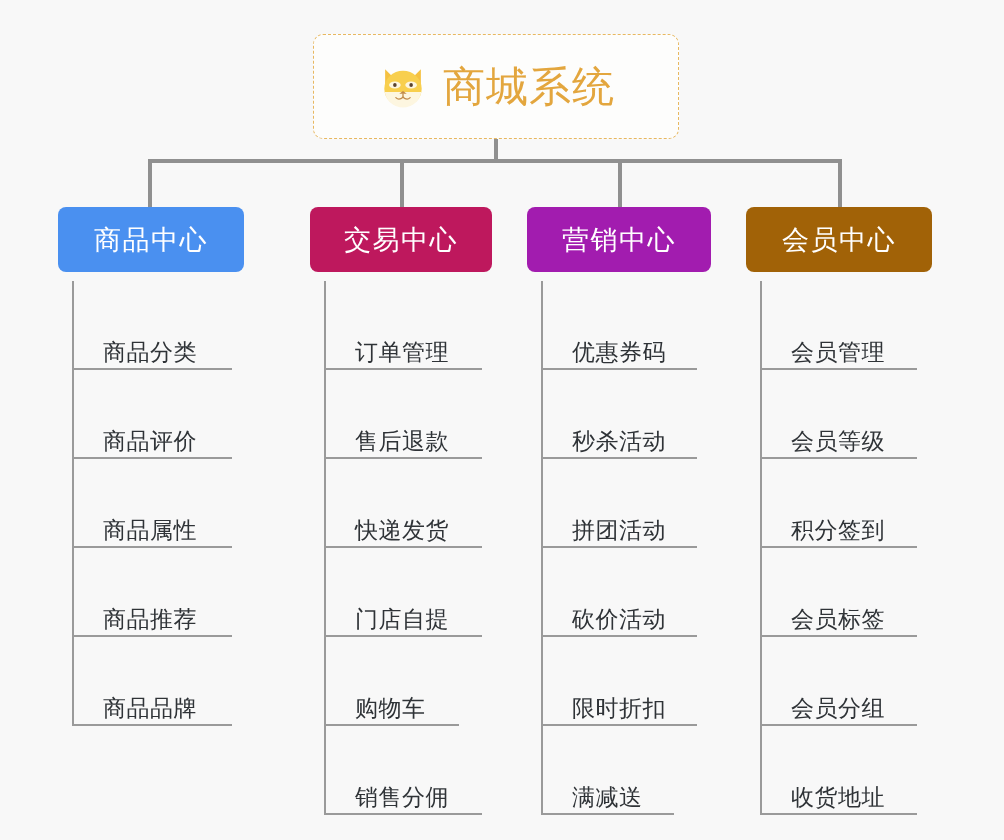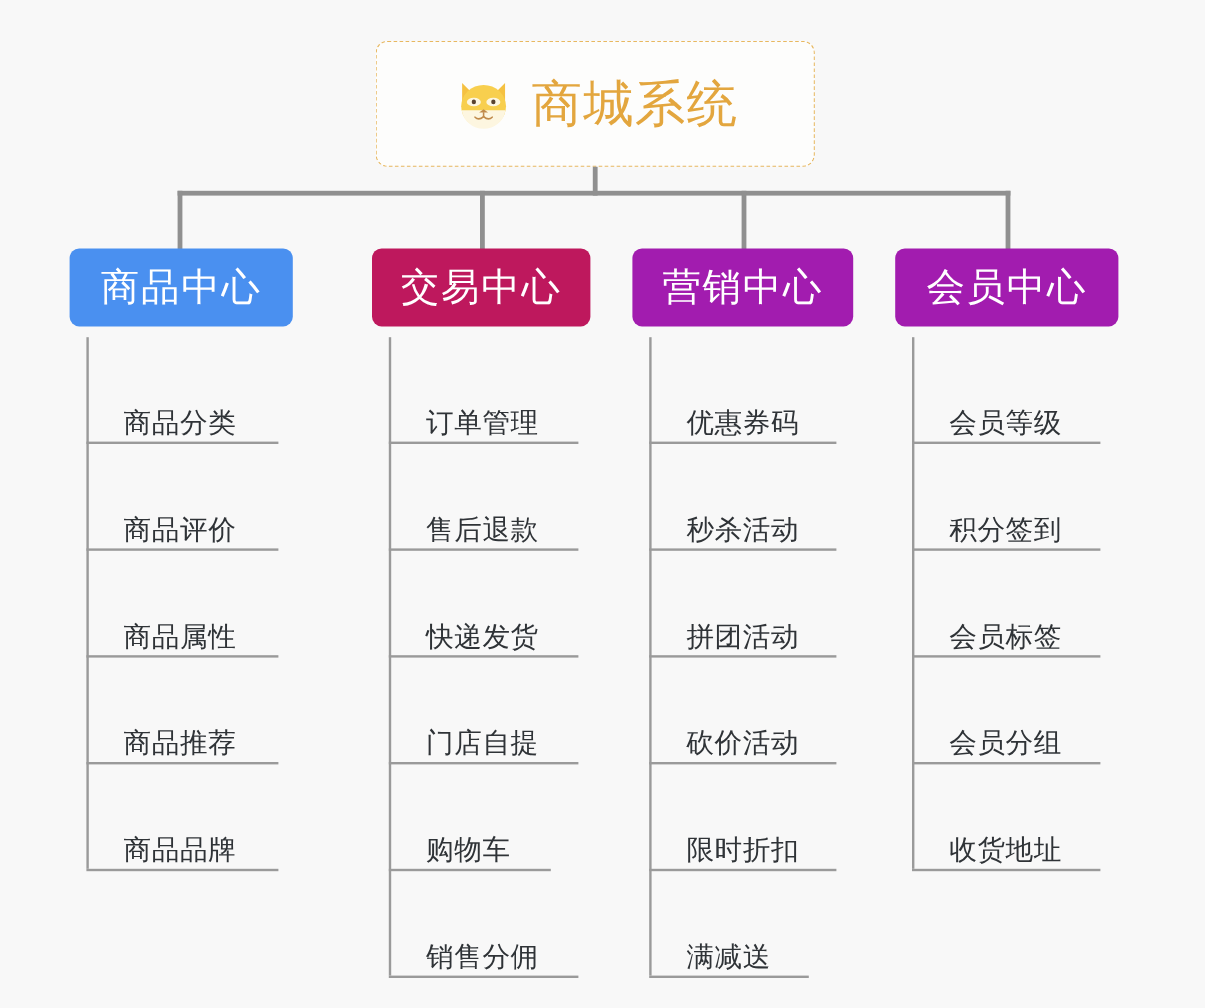--- a/index.html
+++ b/index.html
@@ -76,21 +76,21 @@
     position: absolute;
     top: 207px;
   }
   .branch-header {
     height: 65px;
     border-radius: 8px;
     display: flex;
     align-items: center;
     justify-content: center;
     color: #ffffff;
-    font-size: 32px;
+    font-size: 27px;
     letter-spacing: 1.5px;
     white-space: nowrap;
     box-sizing: border-box;
   }
 
   
   .branch-body {
     position: relative;
     margin-top: 9px;
     padding-left: 14px;
@@ -248,26 +248,30 @@
         <span class="leaf-underline" style="width: 156px; background: rgb(154, 154, 154);"></span>
       </div>
       <div class="leaf">
         <span class="leaf-label">满减送</span>
         <span class="leaf-underline" style="width: 133px; background: rgb(154, 154, 154);"></span>
       </div>
     </div>
   </div>
 
   <div class="branch" style="left:746px; width:186px;">
-    <div class="branch-header" style="background: #a21caf;">
+    <div class="branch-header" style="background: #a16207;">
       <span>会员中心</span>
     </div>
     <div class="branch-body">
       <div class="branch-trunk" style="background: rgb(154, 154, 154);"></div>
       <div class="leaf">
+        <span class="leaf-label">会员管理</span>
+        <span class="leaf-underline" style="width: 157px; background: rgb(154, 154, 154);"></span>
+      </div>
+      <div class="leaf">
         <span class="leaf-label">会员等级</span>
         <span class="leaf-underline" style="width: 157px; background: rgb(154, 154, 154);"></span>
       </div>
       <div class="leaf">
         <span class="leaf-label">积分签到</span>
         <span class="leaf-underline" style="width: 157px; background: rgb(154, 154, 154);"></span>
       </div>
       <div class="leaf">
         <span class="leaf-label">会员标签</span>
         <span class="leaf-underline" style="width: 157px; background: rgb(154, 154, 154);"></span>

